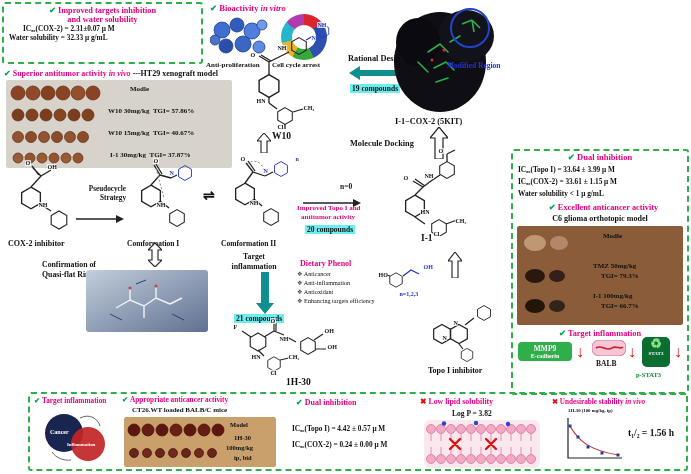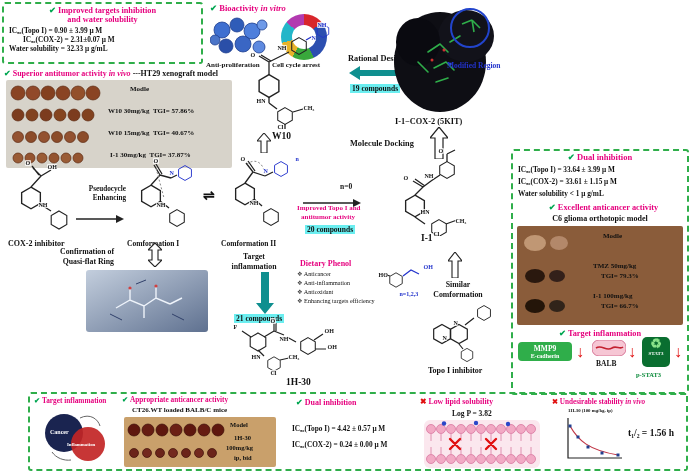--- a/index.html
+++ b/index.html
@@ -32,21 +32,20 @@
     <defs>
         <g id="hx">
           <polygon points="0,-12 10.4,-6 10.4,6 0,12 -10.4,6 -10.4,-6" fill="none" stroke="currentColor" stroke-width="1.5"></polygon>
         </g>
       </defs>
   </svg>
 
   <div class="abs dashed" style="left:2px;top:2px;width:201px;height:62px">
     <div style="text-align:center;font-size:8.3px;margin-top:1px"><span class="chk">✔</span> <span class="mag">Improved targets inhibition</span></div>
     <div class="mag" style="text-align:center;font-size:8.3px">and water solubility</div>
-    <div class="b nw" style="font-size:7.3px;margin:2px 0 0 5px">IC₅₀(Topo I) = 0.90 ± 3.99 μ M</div>
     <div class="b nw" style="font-size:7.3px;margin-left:19px">IC₅₀(COX-2) = 2.31±0.07 μ M</div>
     <div class="b nw" style="font-size:7.3px;margin-left:5px">Water solubility = 32.33 μ g/mL</div>
   </div>
 
   <div class="abs nw" style="left:210px;top:3px;font-size:8.5px">
     <span class="chk">✔</span>
     <span class="mag">Bioactivity</span>
     <span class="mag i">in vitro</span>
   </div>
   <div class="abs" style="left:210px;top:16px">
@@ -158,21 +157,21 @@
   <div class="abs" style="left:5px;top:158px;width:72px;height:80px">
     <svg width="72" height="80">
       <use href="#hx" transform="translate(26,40) scale(0.9)" color="#222"></use>
       <path d="M26 29 L36 18 M36 18 L28 10 M34 17 L27 8 M36 18 L46 12 M35 46 L46 53" stroke="#222" stroke-width="1.3" fill="none"></path>
       <use href="#hx" transform="translate(54,62) scale(0.75)" color="#222"></use>
     </svg>
   <span class="atom" style="left: 20px; top: 2px;">O</span><span class="atom" style="left: 42px; top: 6px;">OH</span><span class="atom" style="left: 33px; top: 44px;">NH</span></div>
   <div class="abs cap" style="left:8px;top:239px;font-size:8px">COX-2 inhibitor</div>
 
   <div class="abs b" style="left:74px;top:185px;width:52px;text-align:right;font-size:7.2px;line-height:1.25">
-    <span>Pseudocycle</span><br><span>Enhancing</span>
+    <span>Pseudocycle</span><br><span>Strategy</span>
   </div>
   <div class="abs" style="left:76px;top:209px">
     <svg width="48" height="8">
         <path d="M0 4 L40 4" stroke="#222" stroke-width="1.4"></path>
         <polygon points="40,0 48,4 40,8" fill="#222"></polygon>
       </svg>
   </div>
 
   <div class="abs" style="left:127px;top:156px;width:74px;height:80px">
     <svg width="74" height="80">
@@ -272,21 +271,21 @@
   </div>
   <div class="abs cap" style="left:596px;top:359px;font-size:7.5px">BALB</div>
   <span class="abs redarrow" style="left:628px;top:344px">↓</span>
   <div class="abs stat3box" style="left:642px;top:337px;width:28px;height:30px">
     <div style="font-size:13px;line-height:1.1;color:#8ae48a">♻</div>
     <div style="font-size:5px">STAT3</div>
   </div>
   <div class="abs b nw" style="left:636px;top:371px;font-size:6.5px;color:#0a8a3a">p-STAT3</div>
   <span class="abs redarrow" style="left:674px;top:344px">↓</span>
 
-  <div class="abs b" style="left:42px;top:247px;width:72px;text-align:right;font-size:7.8px;line-height:1.25">
+  <div class="abs b" style="left:42px;top:260px;width:72px;text-align:left;font-size:7.8px;line-height:1.25">
     <span>Confirmation of</span><br><span>Quasi-flat Ring</span>
   </div>
   <div class="abs" style="left:148px;top:243px">
     <svg width="14" height="24">
         <polygon points="7,0 14,7 10,7 10,17 14,17 7,24 0,17 4,17 4,7 0,7" fill="#fff" stroke="#222" stroke-width="1.1"></polygon>
       </svg>
   </div>
   <div class="abs" style="left:86px;top:270px">
     <svg width="122" height="62">
       <defs>
@@ -342,23 +341,20 @@
       <use href="#hx" transform="translate(44,46) scale(0.6)" color="#222"></use>
       <path d="M50 42 L59 40 M44 52 L44 56" stroke="#222" stroke-width="1.2" fill="none"></path>
     </svg>
   <span class="atom" style="left: 3px; top: 6px;">F</span><span class="atom" style="left: 40px; top: 0px;">O</span><span class="atom" style="left: 49px; top: 18px;">NH</span><span class="atom" style="left: 94px; top: 10px;">OH</span><span class="atom" style="left: 97px; top: 26px;">OH</span><span class="atom" style="left: 21px; top: 36px;">HN</span><span class="atom" style="left: 58px; top: 36px;">CH₃</span><span class="atom" style="left: 40px; top: 52px;">Cl</span></div>
   <div class="abs cap" style="left:286px;top:377px;font-size:9.5px">1H-30</div>
 
   <div class="abs" style="left:448px;top:252px">
     <svg width="14" height="26">
         <polygon points="7,0 14,9 10,9 10,26 4,26 4,9 0,9" fill="#fff" stroke="#222" stroke-width="1.1"></polygon>
       </svg>
-  </div>
-  <div class="abs b" style="left:420px;top:280px;width:76px;text-align:center;font-size:7.8px;line-height:1.25">
-    <span>Similar</span><br><span>Comformation</span>
   </div>
   <div class="abs" style="left:412px;top:298px;width:95px;height:66px">
     <svg width="95" height="66">
       <use href="#hx" transform="translate(30,36) scale(0.8)" color="#222"></use>
       <use href="#hx" transform="translate(47,36) scale(0.8)" color="#222"></use>
       <path d="M53 27 L62 20 M47 46 L51 51" stroke="#222" stroke-width="1.2" fill="none"></path>
       <use href="#hx" transform="translate(72,15) scale(0.62)" color="#222"></use>
       <use href="#hx" transform="translate(55,57) scale(0.55)" color="#222"></use>
     </svg>
   <span class="atom" style="left: 30px; top: 37px;">N</span><span class="atom" style="left: 41px; top: 22px;">N</span></div>

